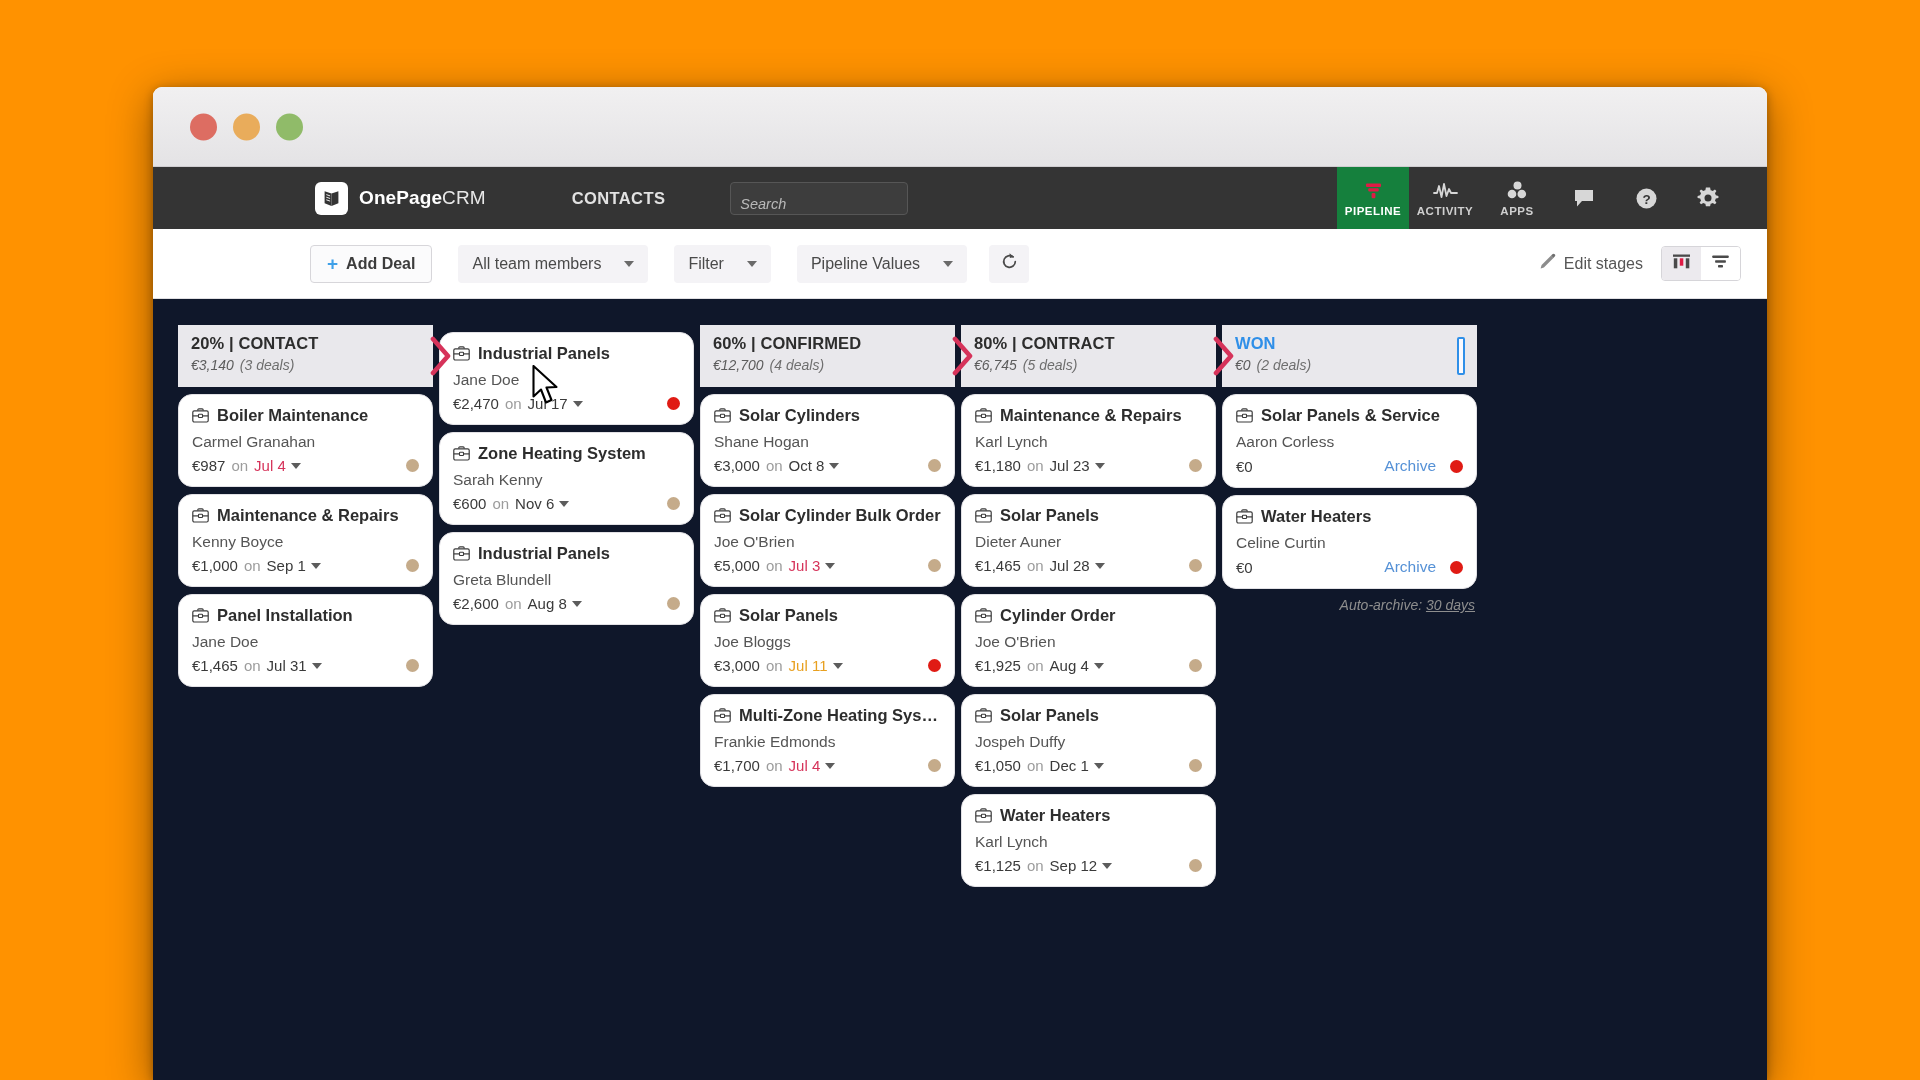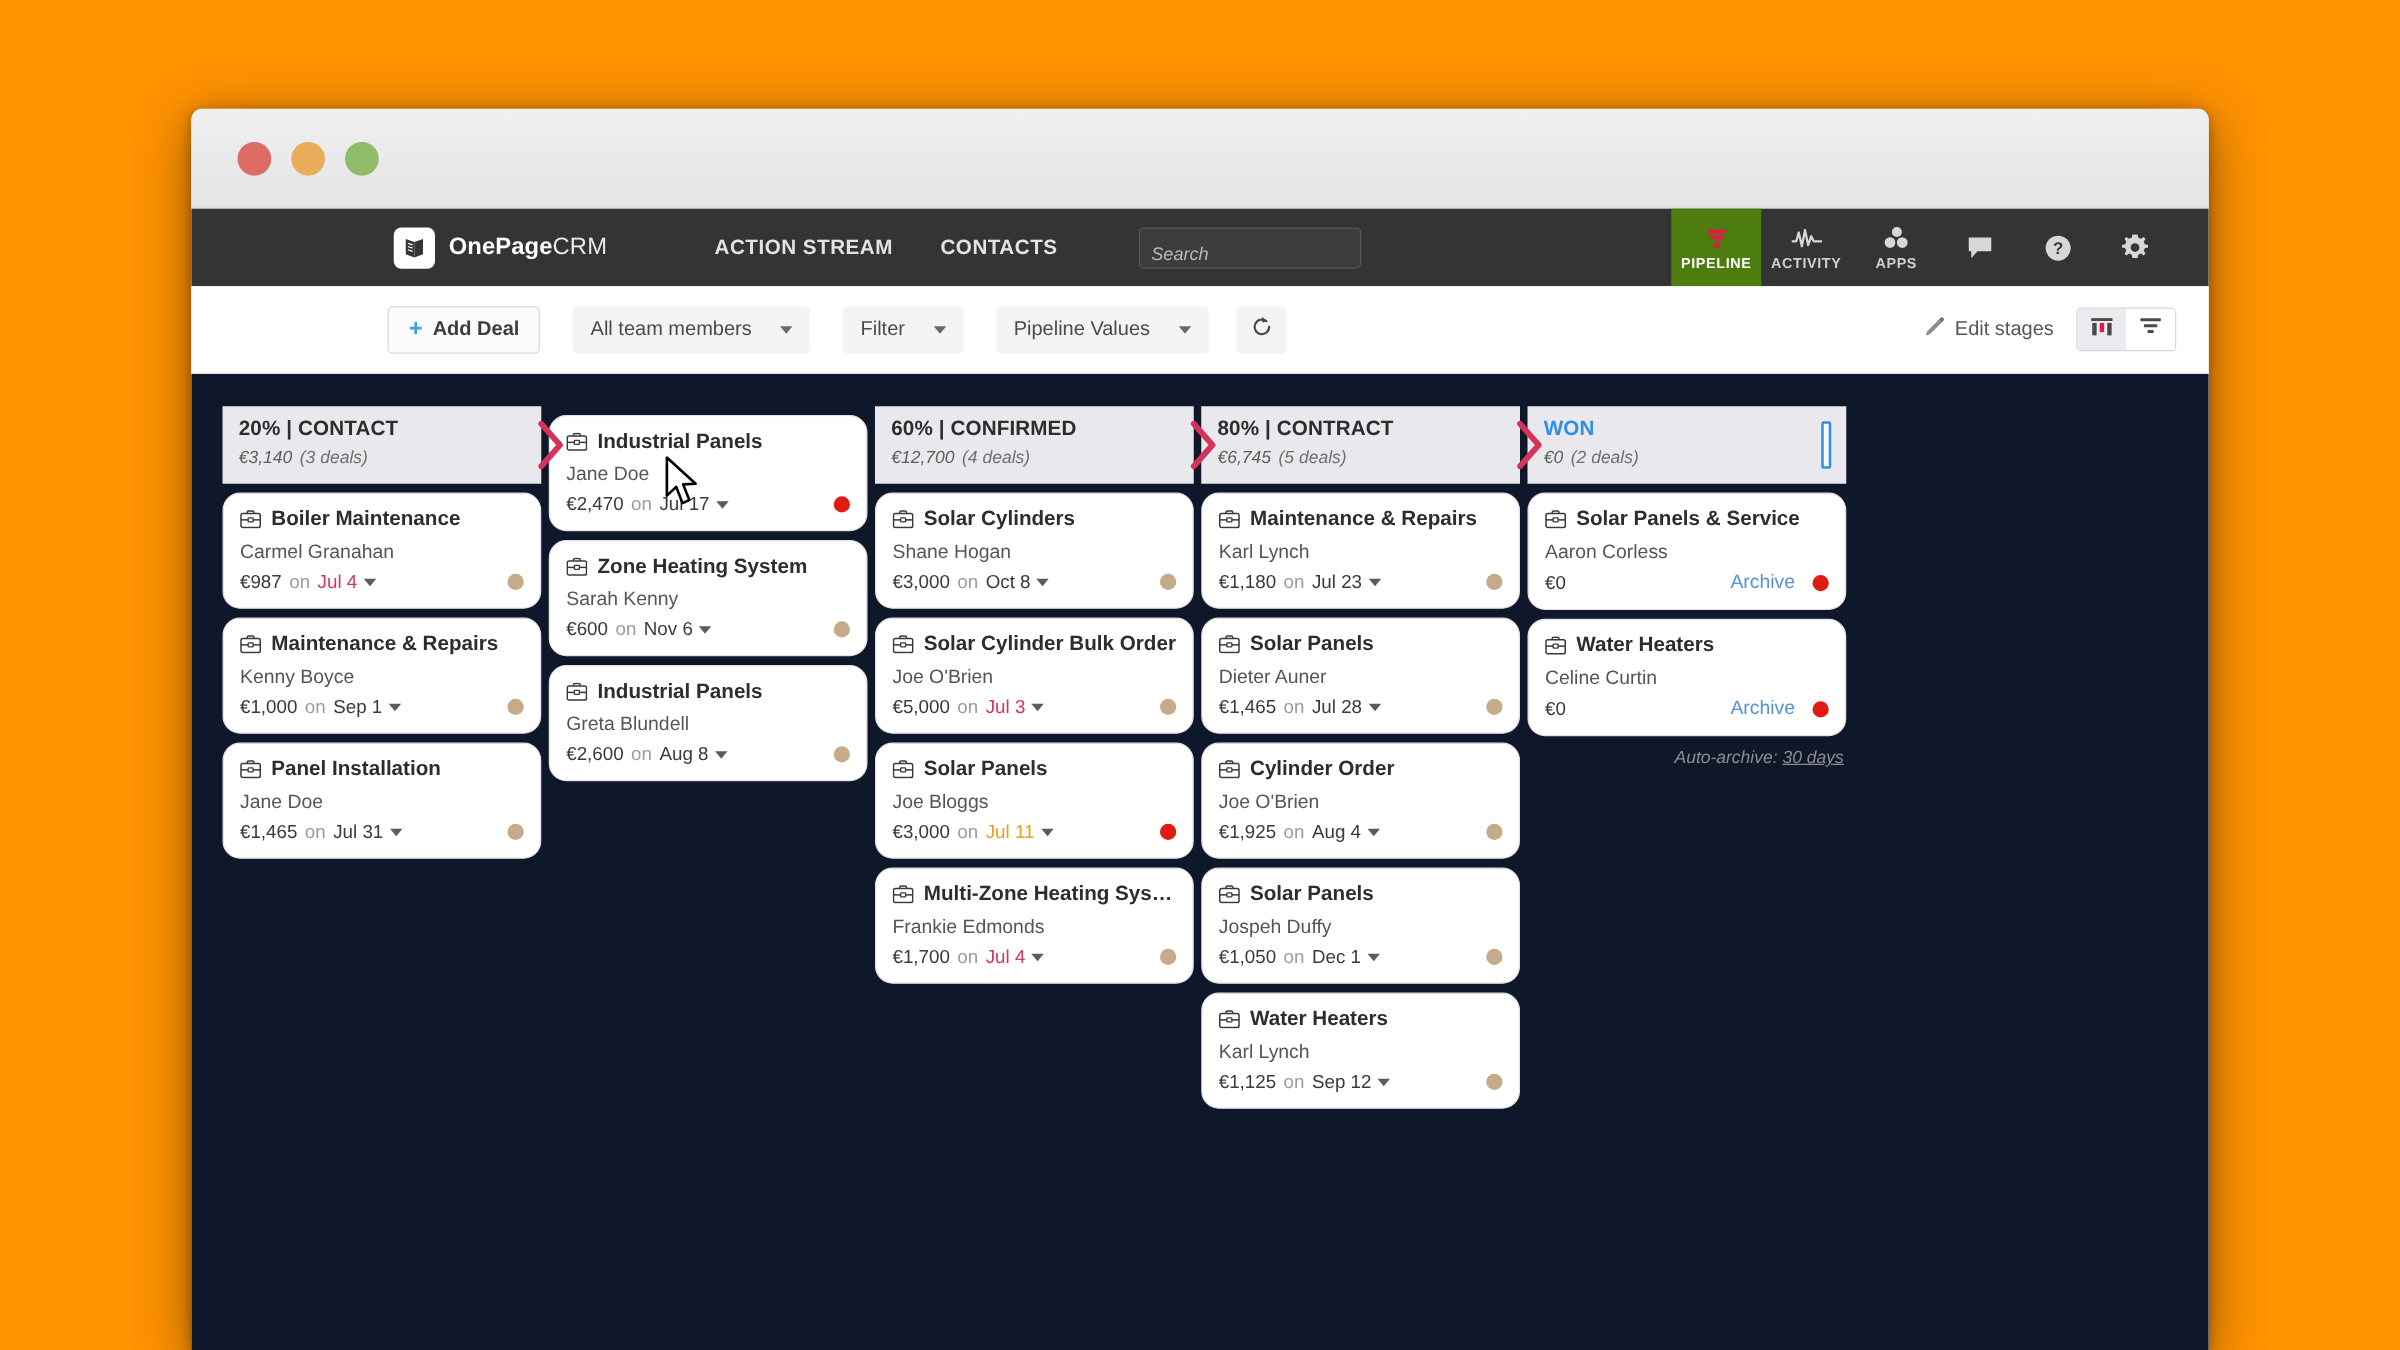--- a/index.html
+++ b/index.html
@@ -122,21 +122,21 @@
   }
   .nav-icon-item {
     width: 72px;
     display: flex;
     flex-direction: column;
     align-items: center;
     justify-content: center;
     gap: 3px;
     color: #d7d7d7;
   }
-  .nav-icon-item.active { background: #4d7c0f; }
+  .nav-icon-item.active { background: #15803d; }
   .nav-icon-item.active .ni-label { color: #fff; }
   .ni-label {
     font-size: 11.5px;
     font-weight: bold;
     letter-spacing: .5px;
     color: #cfcfcf;
   }
   .ni-glyph { height: 23px; display: flex; align-items: center; justify-content: center; }
   .nav-icon-item.plain { width: 62px; }
 
@@ -377,21 +377,20 @@
         <svg width="19" height="19" viewBox="0 0 19 19">
           <path d="M2.6 2.2 L9.5 4.6 L9.5 17 L2.6 14.3 Z" fill="#343434"></path>
           <path d="M16.4 2.2 L9.5 4.6 L9.5 17 L16.4 14.3 Z" fill="#343434"></path>
           <path d="M4.3 5.6 L8.1 6.9 M4.3 8.2 L8.1 9.5 M4.3 10.8 L8.1 12.1" stroke="#fff" stroke-width="0.9"></path>
         </svg>
       </div>
       <div id="brand-text"><b>OnePage</b><span>CRM</span></div>
     </div>
 
     <div id="nav-links">
-      <div class="nav-link">ACTION STREAM</div>
       <div class="nav-link">CONTACTS</div>
     </div>
 
     <div id="search-wrap">
       <div id="search-box">
         <input id="search-input" type="text" placeholder="Search" style="">
 
       </div>
     </div>
 

